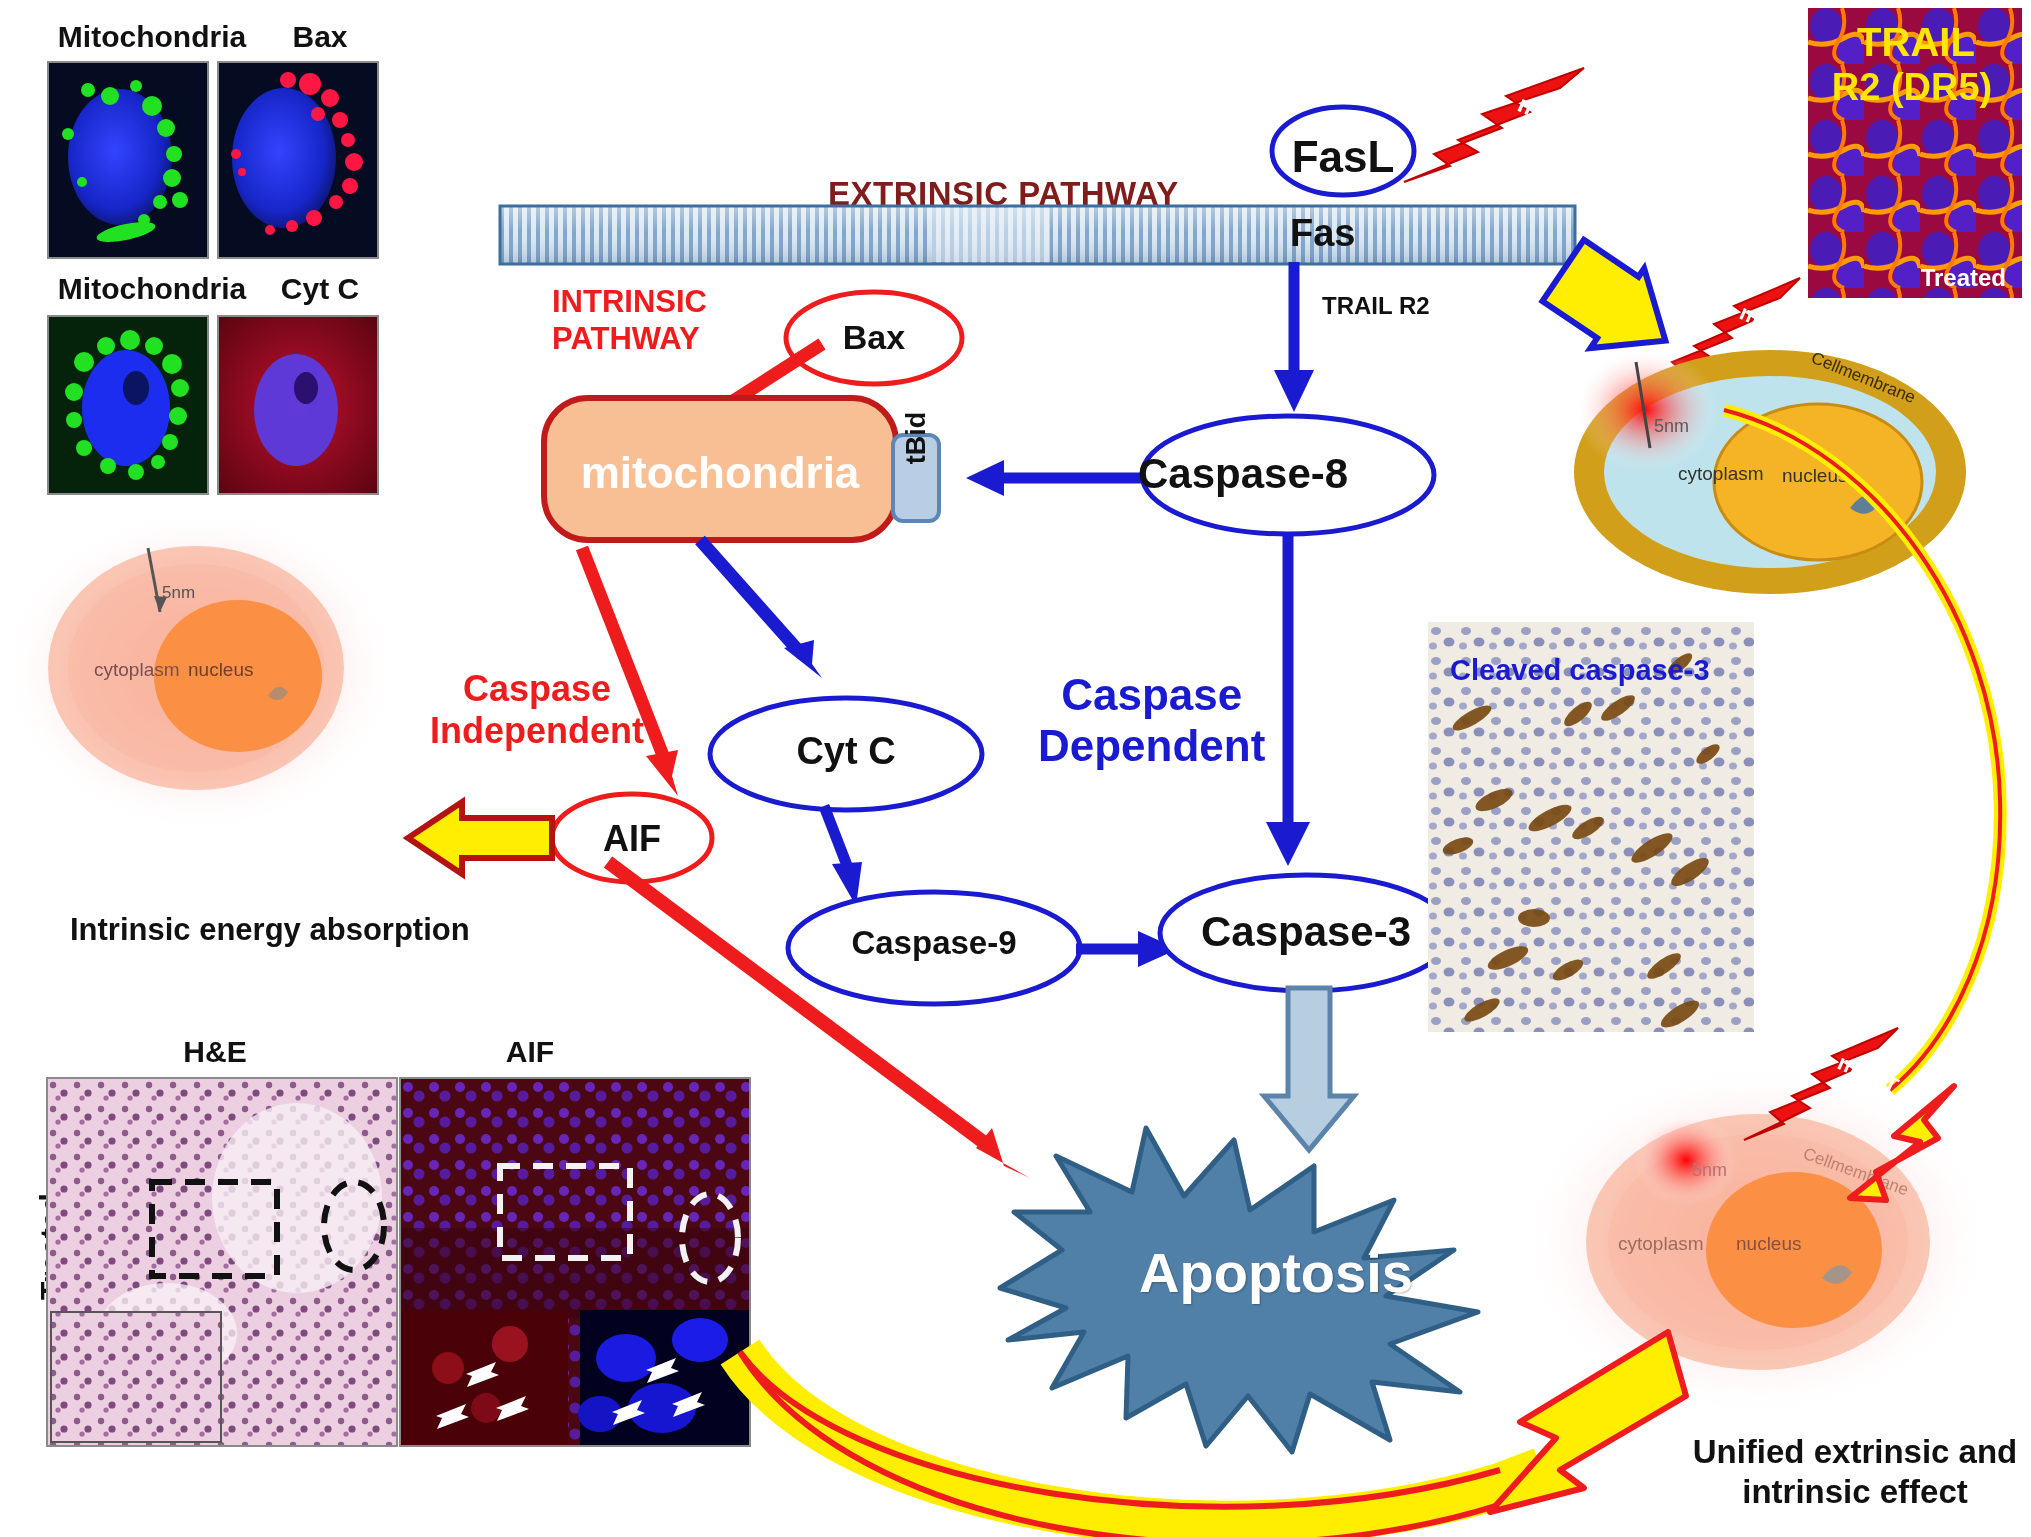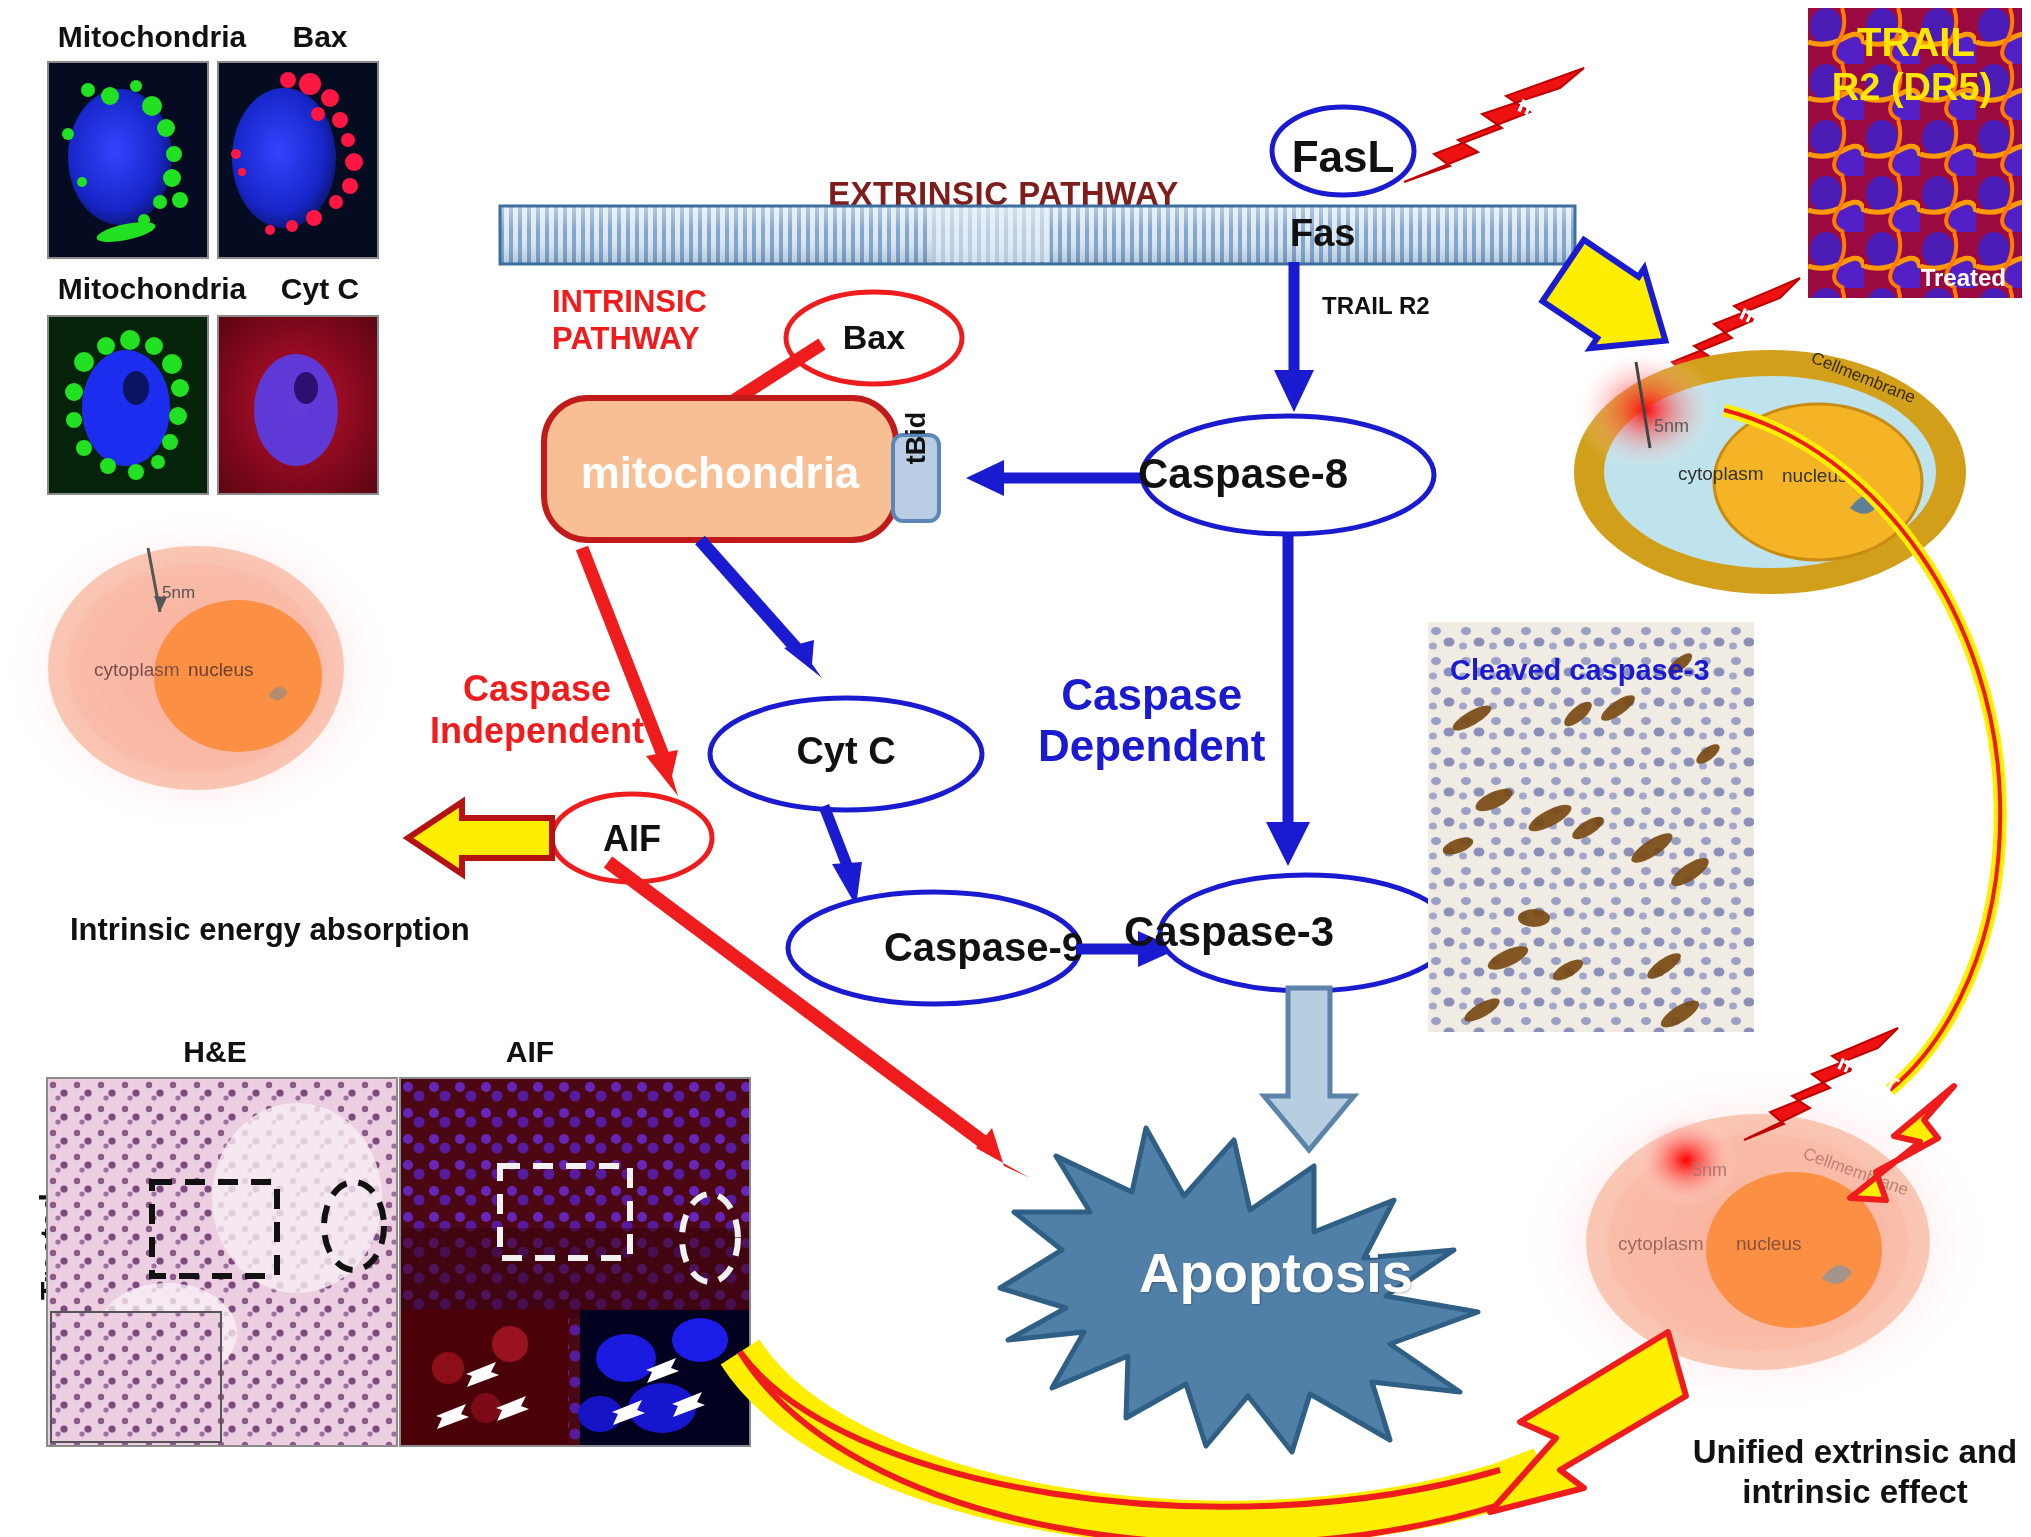--- a/index.html
+++ b/index.html
@@ -349,31 +349,31 @@
 Independent</div>
 
   <svg class="abs" style="left:800px;top:806px;" width="90" height="110">
     <line x1="24" y1="0" x2="48" y2="62" stroke="#1a1ad0" stroke-width="11"></line>
     <polygon points="56,100 32,58 62,56" fill="#1a1ad0"></polygon>
   </svg>
 
   <svg class="abs" style="left:784px;top:888px;" width="300" height="120">
     <ellipse cx="150" cy="60" rx="146" ry="56" fill="#ffffff" stroke="#1a1ad0" stroke-width="5"></ellipse>
   </svg>
-  <div class="abs lbl" style="left:784px;top:924px;width:300px;text-align:right;font-size:40px;">Caspase-9</div>
+  <div class="abs lbl" style="left:784px;top:924px;width:300px;text-align:center;font-size:33px;">Caspase-9</div>
 
   <svg class="abs" style="left:1076px;top:928px;" width="110" height="42">
     <line x1="0" y1="21" x2="66" y2="21" stroke="#1a1ad0" stroke-width="11"></line>
     <polygon points="102,21 62,3 62,39" fill="#1a1ad0"></polygon>
   </svg>
 
   <svg class="abs" style="left:1156px;top:870px;" width="300" height="126">
     <ellipse cx="150" cy="63" rx="146" ry="58" fill="#ffffff" stroke="#1a1ad0" stroke-width="5"></ellipse>
   </svg>
-  <div class="abs lbl" style="left:1124px;top:908px;width:300px;font-size:42px;">Caspase-3</div>
+  <div class="abs lbl" style="left:1156px;top:908px;width:300px;text-align:center;font-size:42px;">Caspase-3</div>
 
   <svg class="abs" style="left:548px;top:790px;" width="168" height="96">
     <ellipse cx="84" cy="48" rx="80" ry="44" fill="#ffffff" stroke="#ee1c1c" stroke-width="5"></ellipse>
   </svg>
   <div class="abs lbl" style="left:548px;top:818px;width:168px;text-align:center;font-size:36px;">AIF</div>
 
   <svg class="abs" style="left:400px;top:792px;" width="160" height="92">
     <polygon points="152,26 62,26 62,10 8,46 62,82 62,66 152,66" fill="#ffee00" stroke="#b51212" stroke-width="6"></polygon>
   </svg>
 

